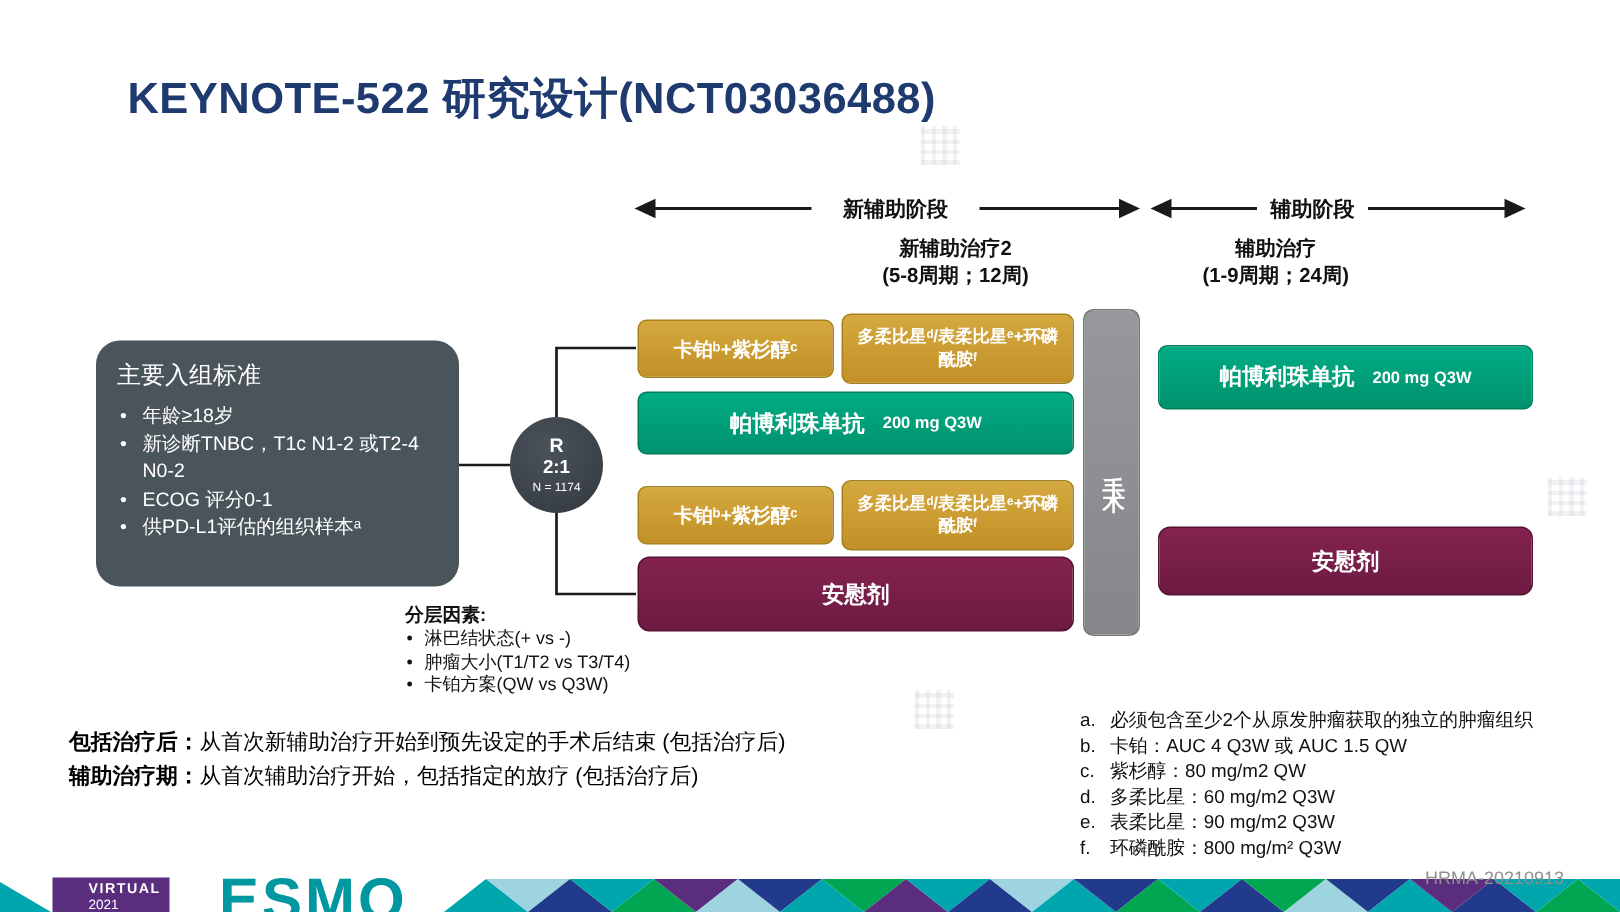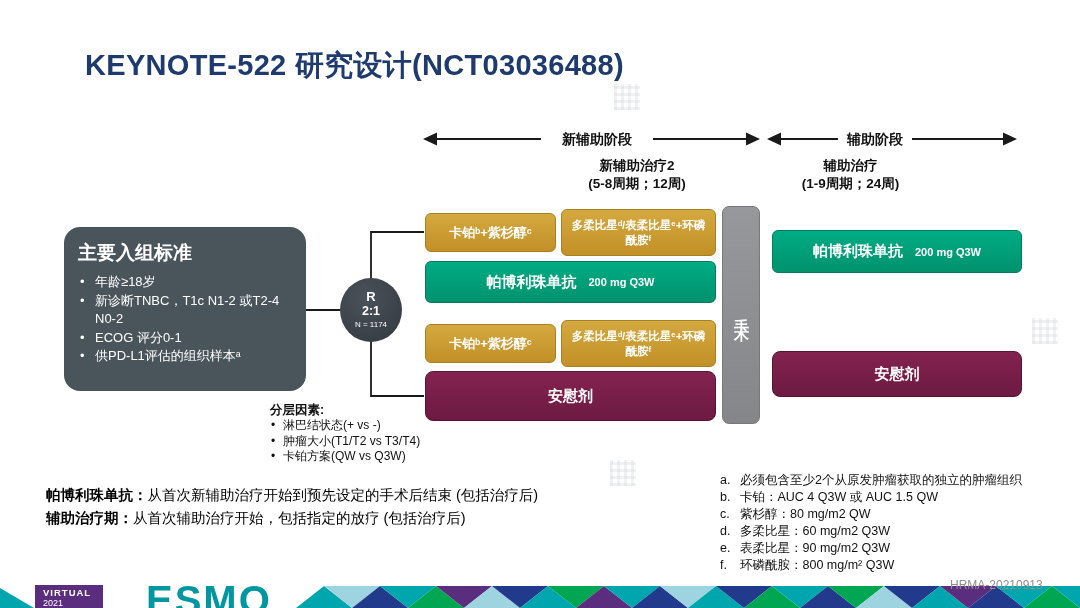--- a/index.html
+++ b/index.html
@@ -12,40 +12,40 @@
   .gold{background:linear-gradient(180deg,#d4a93f,#c29027);border:1px solid #a8811f;border-radius:6px;font-weight:bold;}
   .greenbox{background:linear-gradient(180deg,#00ac84,#00926d);border:1px solid #007b5b;border-radius:6px;}
   .maroonbox{background:linear-gradient(180deg,#83234f,#6d1a42);border:1px solid #581334;border-radius:8px;font-weight:bold;font-size:15px;}
   .drug{font-size:15px;font-weight:bold;}
   .dose{font-size:11px;font-weight:bold;margin-left:12px;}
   .surgery{left:722px;top:206px;width:38px;height:218px;background:linear-gradient(180deg,#97989b,#85868a);
            border:1px solid #77787c;border-radius:7px;}
   .surgery span{writing-mode:vertical-rl;text-orientation:upright;letter-spacing:9px;font-size:15px;font-weight:bold;}
   .criteria{position:absolute;left:64px;top:227px;width:242px;height:164px;background:#4a545b;border-radius:16px;
             color:#fff;padding:13px 14px;box-sizing:border-box;}
-  .crit-title{font-size:19px;margin-bottom:7px;font-weight:bold;}
+  .crit-title{font-size:16px;margin-bottom:7px;}
   .crit-item{display:flex;font-size:13px;line-height:18.5px;}
   .blt{width:15px;flex:none;padding-left:2px;}
   .rcircle{position:absolute;left:340px;top:278px;width:62px;height:64px;border-radius:50%;
            background:radial-gradient(circle at 40% 32%,#4a525a,#32383e);color:#fff;
            display:flex;flex-direction:column;align-items:center;justify-content:center;}
   .r-r{font-size:13px;font-weight:bold;line-height:14px;}
   .r-ratio{font-size:12.5px;font-weight:bold;line-height:15px;}
   .r-n{font-size:8px;line-height:11px;}
   .strat{position:absolute;left:270px;top:402px;width:200px;color:#111;}
   .strat-title{font-size:12.5px;font-weight:bold;line-height:16px;}
   .strat-item{display:flex;font-size:12px;line-height:15.5px;}
   .strat-item .blt{width:12px;padding-left:1px;}
   .defs{position:absolute;left:46px;top:484px;width:650px;font-size:14.5px;line-height:23px;color:#000;}
   .defs b{font-weight:bold;}
   .foots{position:absolute;left:720px;top:472px;width:345px;font-size:12.5px;line-height:17px;color:#111;}
   .fn{display:flex;}
   .fn .m{width:20px;flex:none;}
-  .virtual{position:absolute;left:35px;top:585px;width:68px;height:23px;background:#5b2d7e;color:#fff;
-           padding:3px 0 0 8px;box-sizing:border-box;line-height:10px;}
+  .virtual{position:absolute;left:35px;top:585px;width:78px;height:23px;background:#5b2d7e;color:#fff;
+           padding:3px 0 0 24px;box-sizing:border-box;line-height:10px;}
   .virtual .v1{font-size:9.5px;font-weight:bold;letter-spacing:1px;display:block;}
   .virtual .v2{font-size:9px;display:block;}
   .esmo{position:absolute;left:146px;top:578px;font-size:40px;font-weight:bold;color:#0097a0;letter-spacing:2px;}
   .docid{position:absolute;left:950px;top:578px;font-size:12px;color:#8f8f8f;z-index:5;}
   .wm{position:absolute;width:26px;height:26px;opacity:.55;
       background:repeating-linear-gradient(0deg,rgba(168,174,186,.30) 0 3px,transparent 3px 7px),
                  repeating-linear-gradient(90deg,rgba(168,174,186,.30) 0 3px,transparent 3px 7px);}
   svg{position:absolute;left:0;top:0;}
 </style>
 </head>
@@ -148,21 +148,21 @@
       <span>肿瘤大小(T1/T2 vs T3/T4)</span>
     </div>
     <div class="strat-item">
       <span class="blt">•</span>
       <span>卡铂方案(QW vs Q3W)</span>
     </div>
   </div>
 
   <div class="defs">
     <div>
-      <b>帕博利珠单抗：</b><span>从首次新辅助治疗开始到预先设定的手术后结束 (包括治疗后)</span>
+      <b>包括治疗后：</b><span>从首次新辅助治疗开始到预先设定的手术后结束 (包括治疗后)</span>
     </div>
     <div>
       <b>辅助治疗期：</b><span>从首次辅助治疗开始，包括指定的放疗 (包括治疗后)</span>
     </div>
   </div>
 
   <div class="foots">
     <div class="fn">
         <span class="m">a.</span>
         <span>必须包含至少2个从原发肿瘤获取的独立的肿瘤组织</span>

